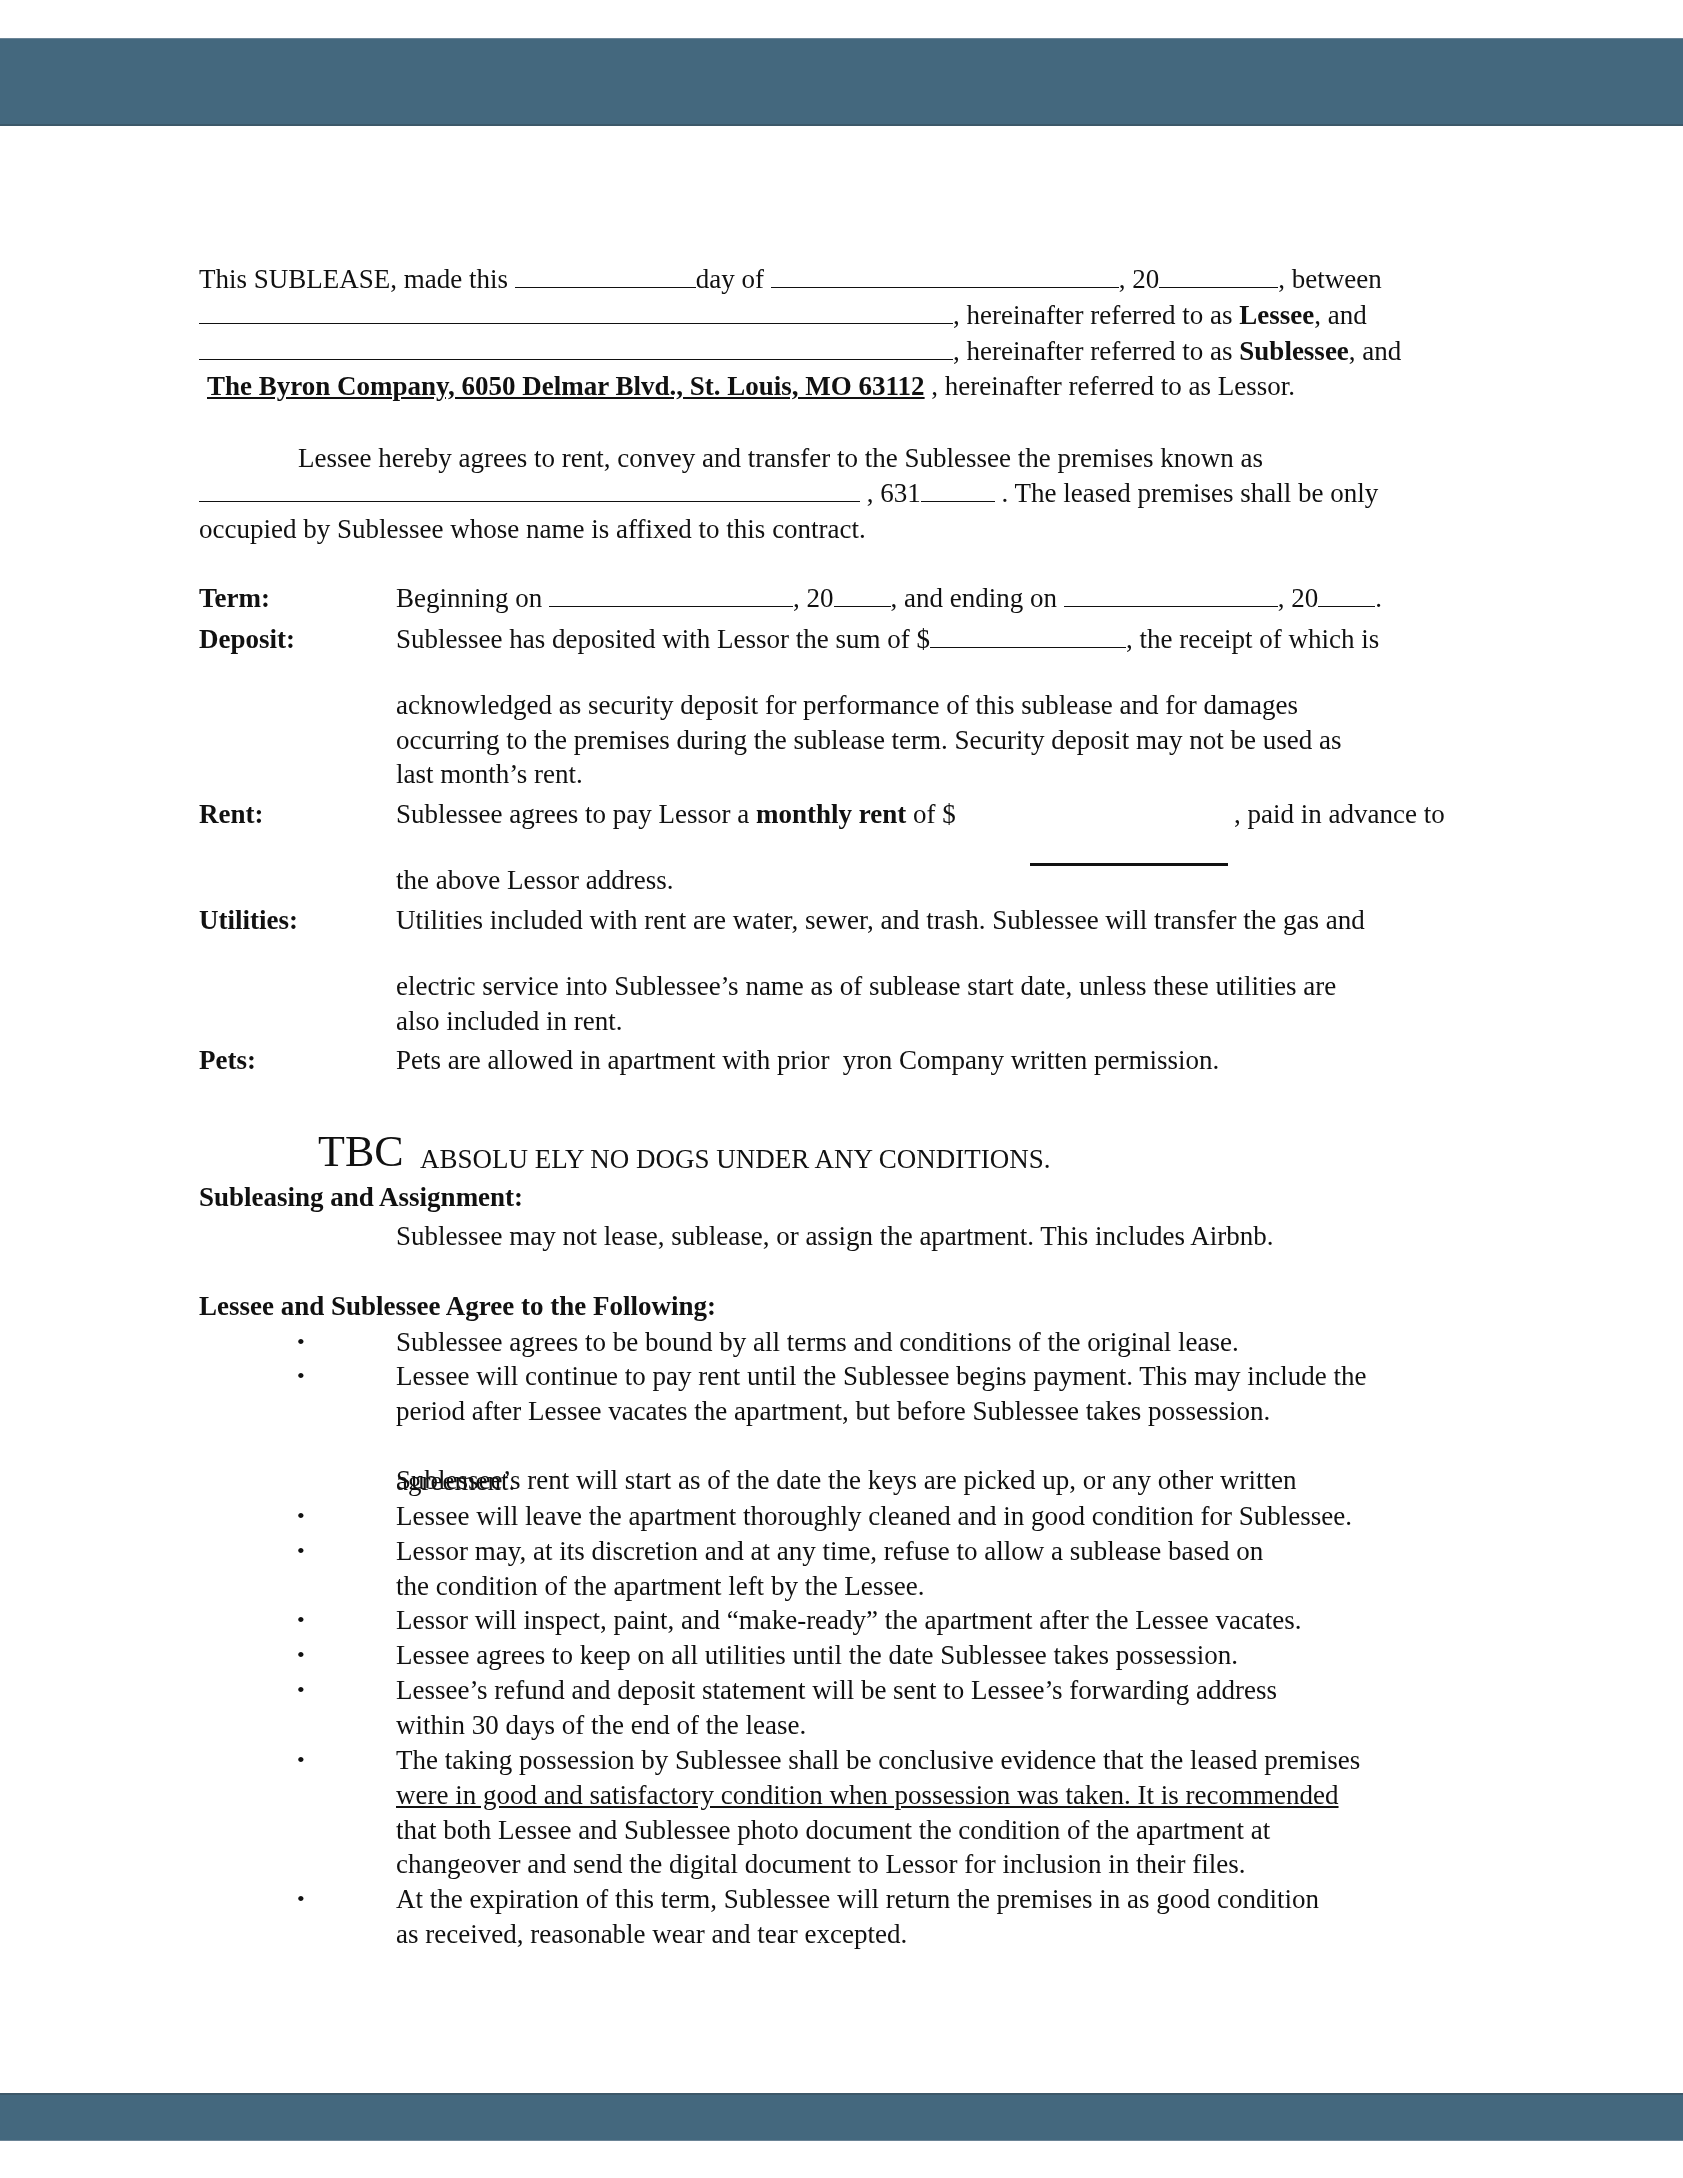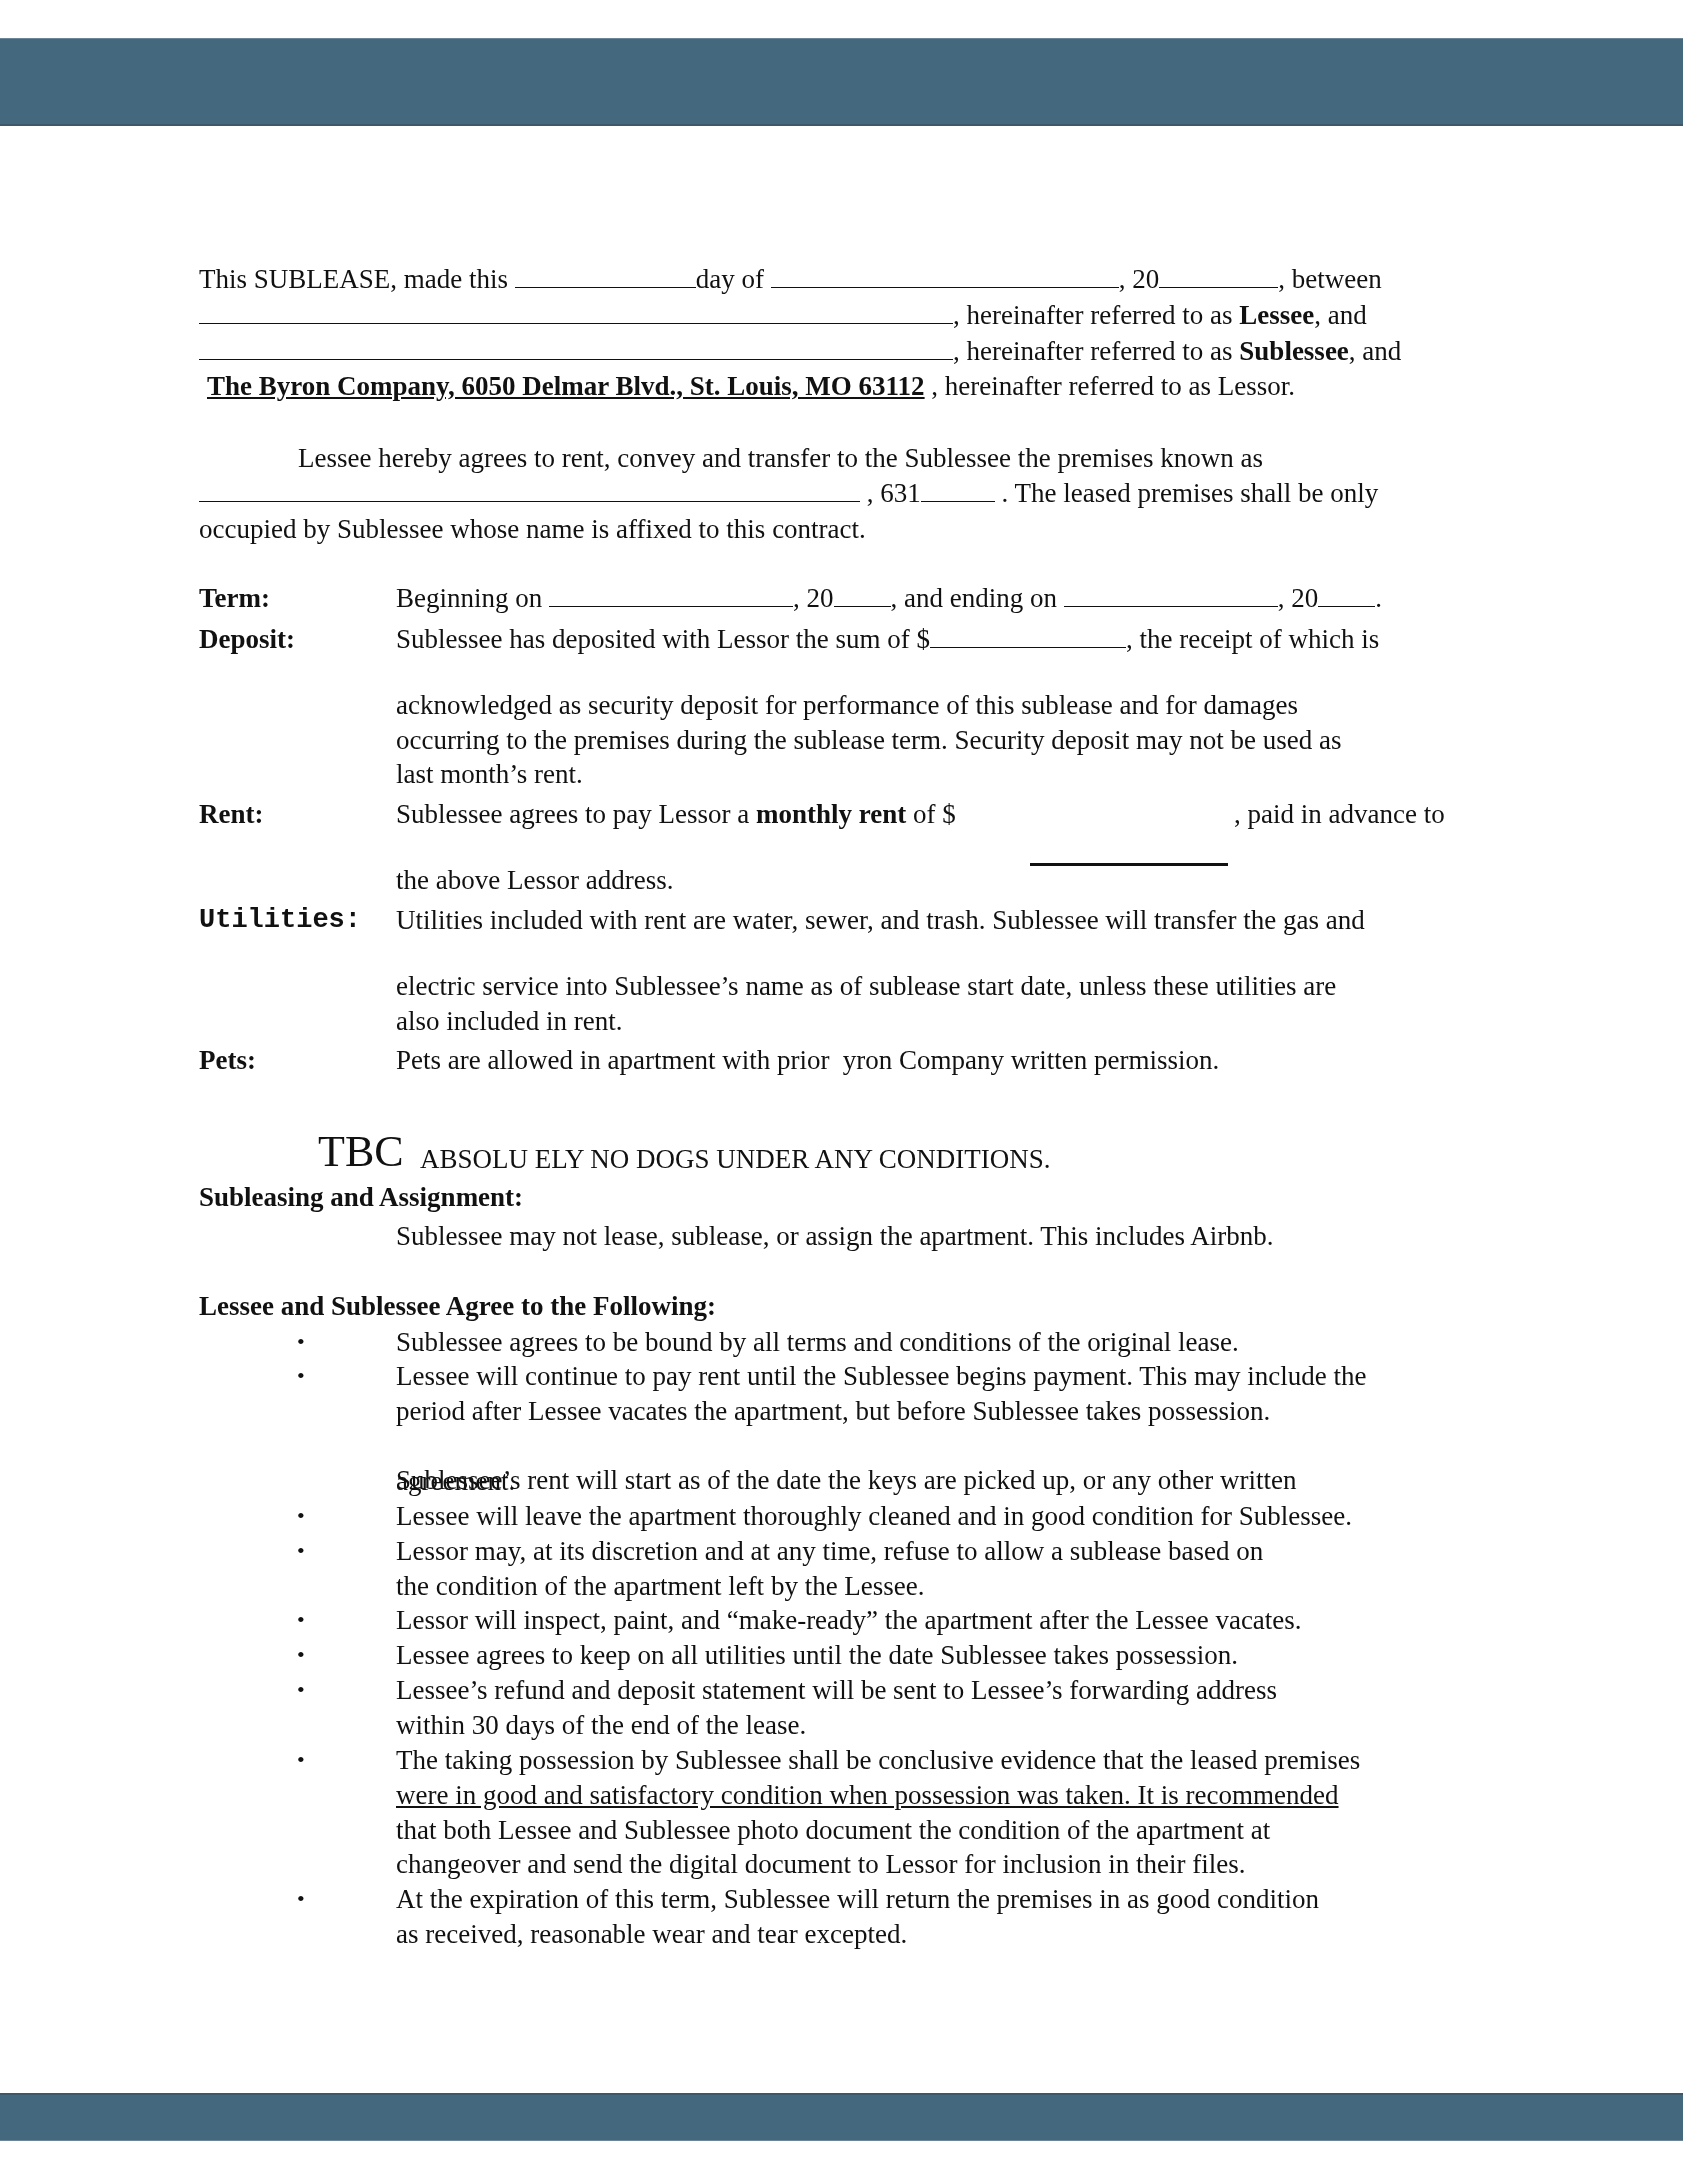--- a/index.html
+++ b/index.html
@@ -42,21 +42,21 @@
 <div class="ln" style="left:396px;top:689px;">acknowledged as security deposit for performance of this sublease and for damages</div>
 <div class="ln" style="left:396px;top:724px;">occurring to the premises during the sublease term. Security deposit may not be used as</div>
 <div class="ln" style="left:396px;top:758px;">last month’s rent.</div>
 
 <div class="label" style="top:798px;">Rent:</div>
 <div class="ln" style="left:396px;top:798px;"><span>Sublessee agrees to pay Lessor a </span><span class="b">monthly rent</span><span> of $</span></div>
 <div class="ln" style="left:1234px;top:798px;">, paid in advance to</div>
 <div class="rule" style="left:1030px;top:863px;width:198px;"></div>
 <div class="ln" style="left:396px;top:864px;">the above Lessor address.</div>
 
-<div class="label" style="top:904px;font-family:Liberation Mono, monospace;">Utilities:</div>
+<div class="label" style="top:904px;">Utilities:</div>
 <div class="ln" style="left:396px;top:904px;">Utilities included with rent are water, sewer, and trash. Sublessee will transfer the gas and</div>
 <div class="ln" style="left:396px;top:970px;">electric service into Sublessee’s name as of sublease start date, unless these utilities are</div>
 <div class="ln" style="left:396px;top:1005px;">also included in rent.</div>
 
 <div class="label" style="top:1044px;">Pets:</div>
 <div class="ln" style="left:396px;top:1044px;">Pets are allowed in apartment with prior  yron Company written permission.</div>
 <div class="ln" style="left:420px;top:1106px;margin-top:37px;">ABSOLU ELY NO DOGS UNDER ANY CONDITIONS.</div>
 
 <div class="tbc">TBC</div>
 

